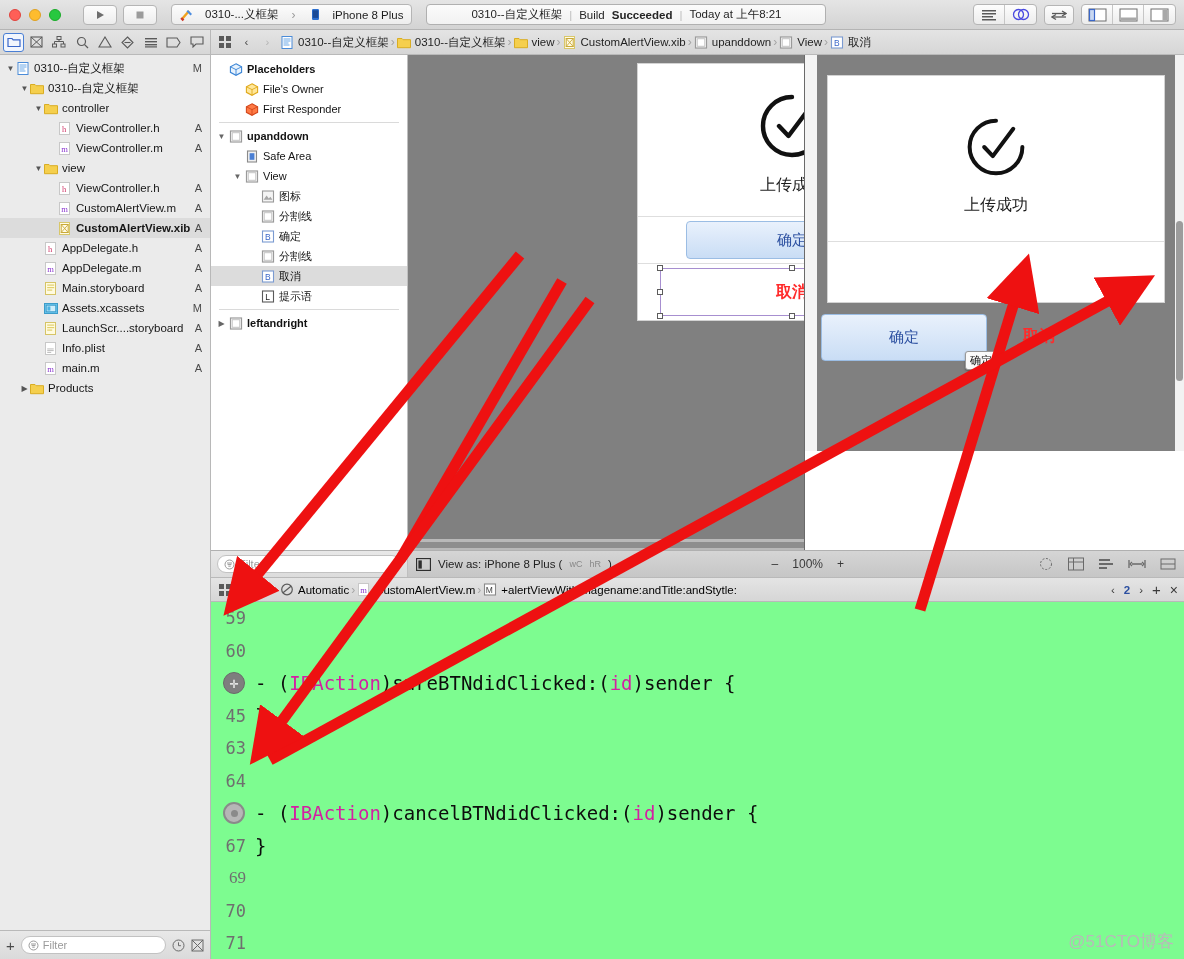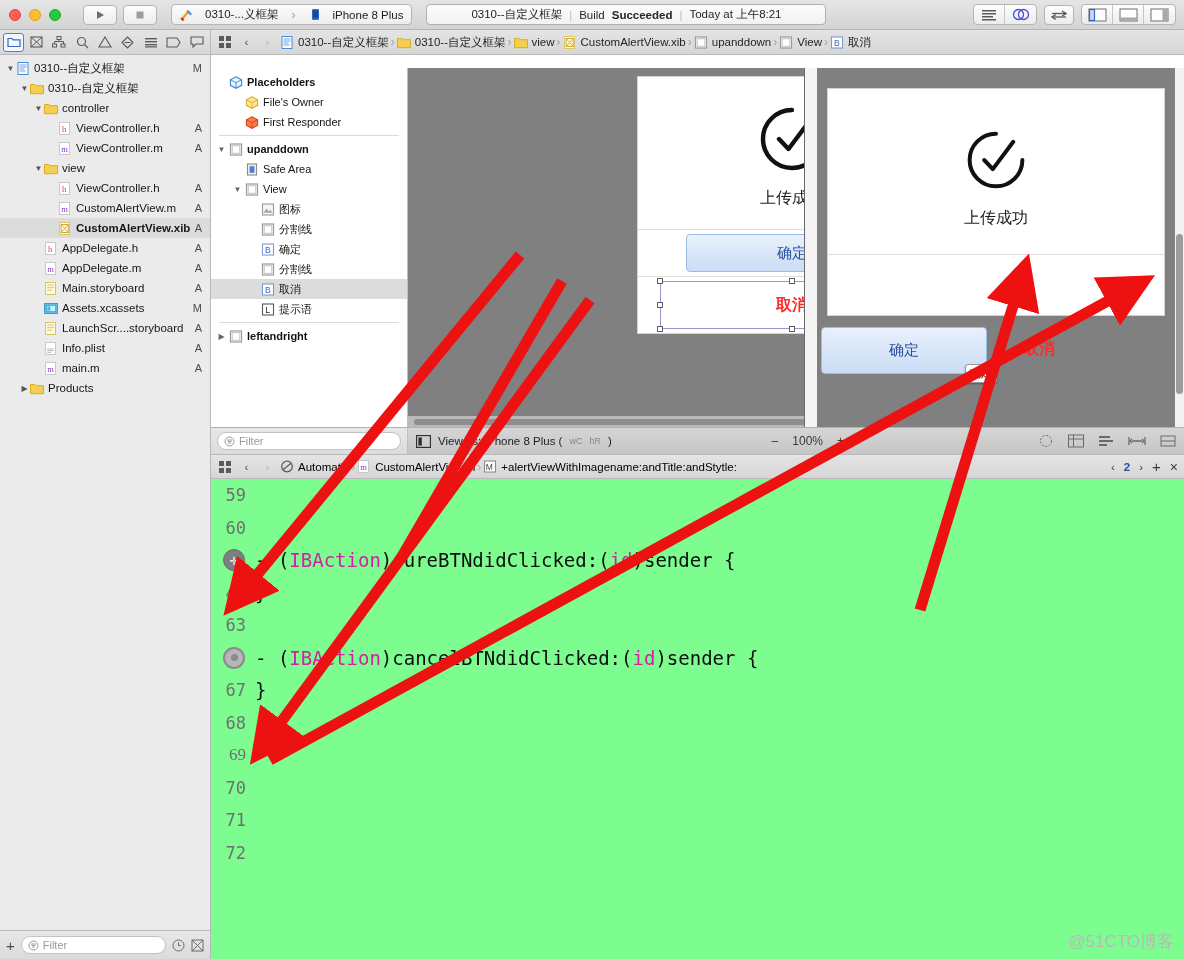--- a/index.html
+++ b/index.html
@@ -106,21 +106,21 @@
     border-bottom:1px solid #b9b9b9; display:flex; align-items:center;
     padding:0 6px; gap:4px; font-size:11.5px; color:#1f1f1f; position:relative;
   }
   .jb-ico { width:17px; display:flex; align-items:center; justify-content:center; color:#4d4d4d; }
   .crumb { display:flex; align-items:center; gap:4px; white-space:nowrap; }
   .chev { color:#a5a5a5; font-size:12px; margin:0 2px; }
   .jb-right { position:absolute; right:6px; display:flex; align-items:center; gap:9px; font-size:11.5px; color:#3a3a3a; }
   .jb-right .pgnum { color:#2b4fa0; font-weight:bold; }
 
   
-  .ib-area { display:flex; height:359px; min-height:0;margin-top:13px; }
+  .ib-area { display:flex; height:495px; min-height:0; }
   .ib-outline {
     width: 197px; background:#fff; border-right:1px solid #bfbfbf;
     font-size:11px; color:#131313; padding-top:4px; overflow:hidden;
   }
   .orow { height:20px; display:flex; align-items:center; padding-right:6px; }
   .orow.sel { background:#dcdcdc; }
   .odisc { width:13px; text-align:center; font-size:8px; color:#666; flex:none; }
   .odisc.empty { visibility:hidden; }
   .oico { width:15px; height:14px; margin-right:4px; flex:none; display:flex; align-items:center; justify-content:center; }
   .o-sep { height:1px; background:#dadada; margin:3px 8px; }
@@ -1017,23 +1017,23 @@
       </div>
     </div>
 
     <div class="code-area" id="code-area">
 
     <div class="cline" style="position: relative;"><span class="gutter">59</span><span class="ctext"></span></div>
         <div class="cline" style="position: relative;"><span class="gutter">60</span><span class="ctext"></span></div>
         <div class="cline" style="position: relative;"><span class="act-glyph act-filled">✛</span><span class="gutter"></span><span class="ctext">- (<span class="kw-pink">IBAction</span>)sureBTNdidClicked:(<span class="kw-pink">id</span>)sender {</span></div>
         <div class="cline" style="position: relative;"><span class="gutter">45</span><span class="ctext">}</span></div>
         <div class="cline" style="position: relative;"><span class="gutter">63</span><span class="ctext"></span></div>
+        <div class="cline" style="position: relative;"><span class="gutter">64</span><span class="ctext"></span></div>
         <div class="cline" style="position: relative;"><span class="act-glyph act-hollow"><i></i></span><span class="gutter"></span><span class="ctext">- (<span class="kw-pink">IBAction</span>)cancelBTNdidClicked:(<span class="kw-pink">id</span>)sender {</span></div>
         <div class="cline" style="position: relative;"><span class="gutter">67</span><span class="ctext">}</span></div>
-        <div class="cline" style="position: relative;"><span class="gutter">68</span><span class="ctext"></span></div>
         <div class="cline" style="position: relative; font-family: Liberation Serif, serif;"><span class="gutter">69</span><span class="ctext"></span></div>
         <div class="cline" style="position: relative;"><span class="gutter">70</span><span class="ctext"></span></div>
         <div class="cline" style="position: relative;"><span class="gutter">71</span><span class="ctext"></span></div>
         <div class="cline" style="position: relative;"><span class="gutter">72</span><span class="ctext"></span></div>
         <div class="watermark">@51CTO博客</div>
       </div>
   </div>
 </div>
 
 <div class="debug-bar" style="position:absolute;left:0;bottom:0;width:211px;height:29px;border-right:1px solid #b8b8b8;">

